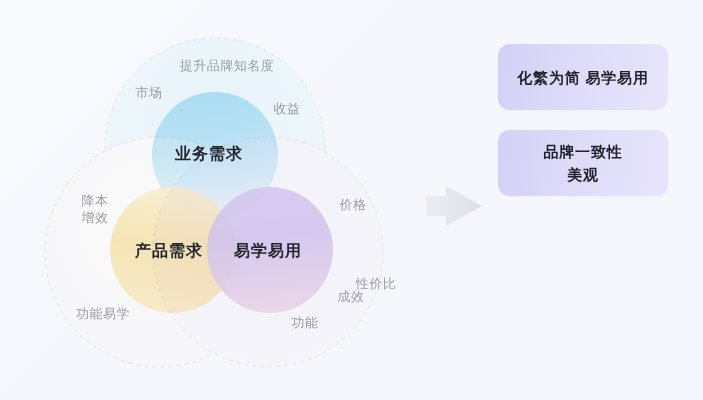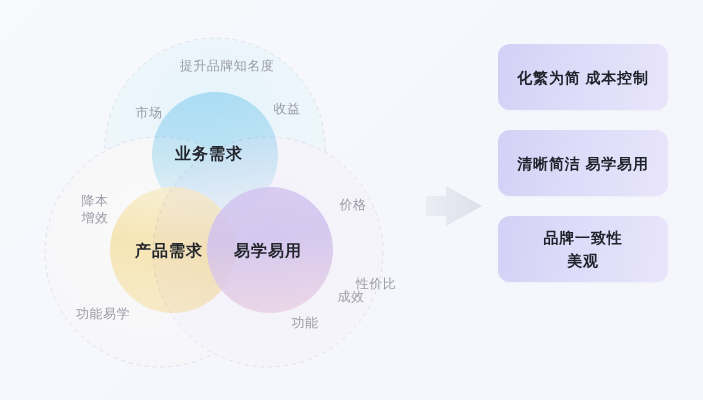--- a/index.html
+++ b/index.html
@@ -53,21 +53,21 @@
     color: #22252c;
     font-size: 16px;
     font-weight: 700;
     letter-spacing: 1px;
     white-space: nowrap;
     user-select: none;
   }
 
   
   .lbl-brand   { left: 167px; top: 57px;  width: 120px; }
-  .lbl-market  { left: 128px; top: 104px; width: 42px; text-align: center;  }
+  .lbl-market  { left: 128px; top: 84px; width: 42px; text-align: center;  }
   .lbl-revenue { left: 266px; top: 100px; width: 42px;  }
   .lbl-cost    { left: 71px;  top: 192px; width: 48px;  }
   .lbl-level   { left: 46px;  top: 255px; width: 70px;  }
   .lbl-easy    { left: 67px;  top: 305px; width: 72px;  }
   .lbl-price   { left: 333px; top: 196px; width: 40px;  }
   .lbl-ratio   { left: 349px; top: 243px; width: 54px; margin-top: 32px;  }
   .lbl-effect  { left: 331px; top: 288px; width: 40px;  }
   .lbl-func    { left: 285px; top: 314px; width: 40px;  }
 
   .core-biz   { left: 175px; top: 144px; }
@@ -199,26 +199,23 @@
 
   <div class="arrow-wrap">
     <svg viewBox="0 0 64 48" width="64" height="48">
       <path d="M2 14 L22 14 L22 4 L58 24 L22 44 L22 34 L2 34 Z" fill="url(#arrowGrad)"></path>
     </svg>
   </div>
 
   <div class="goals">
 
     <div class="goal-card">
-      <div class="goal-card-text">化繁为简 成本控制</div>
+      <div class="goal-card-text">化繁为简 易学易用</div>
     </div>
 
-    <div class="goal-card">
-      <div class="goal-card-text">清晰简洁 易学易用</div>
-    </div>
 
     <div class="goal-card">
       <div class="goal-card-text">品牌一致性
 美观</div>
     </div>
   </div>
 
 </div>
 
 </body></html>

